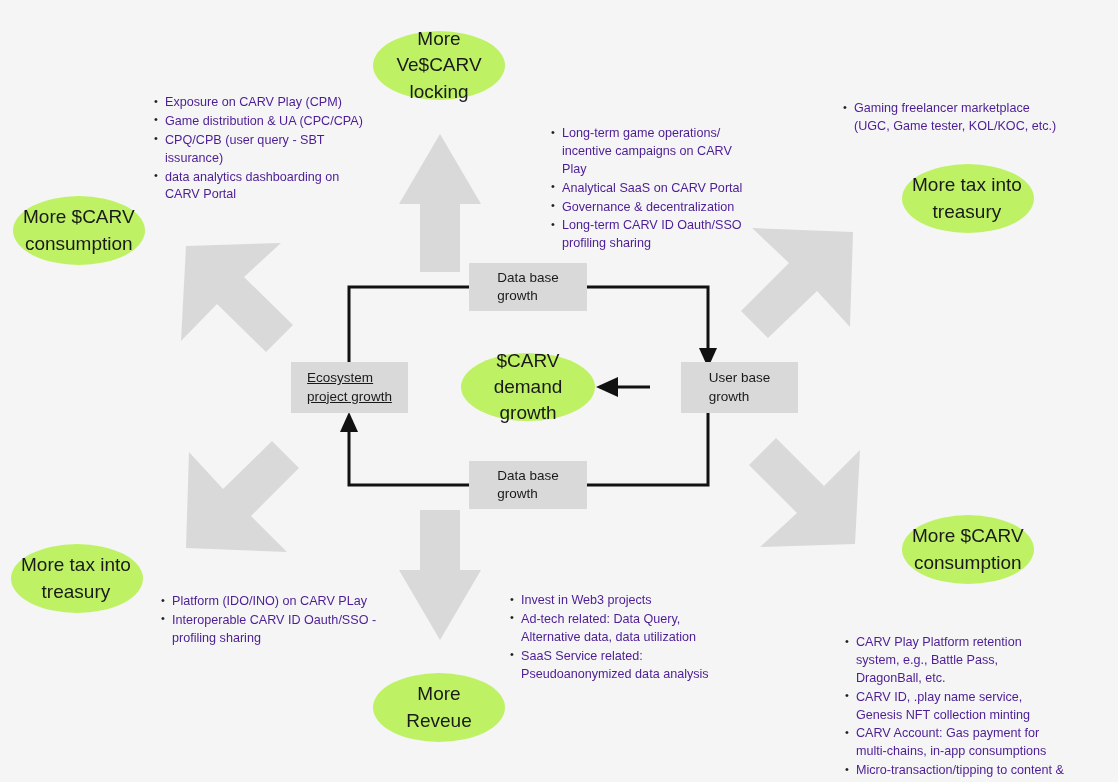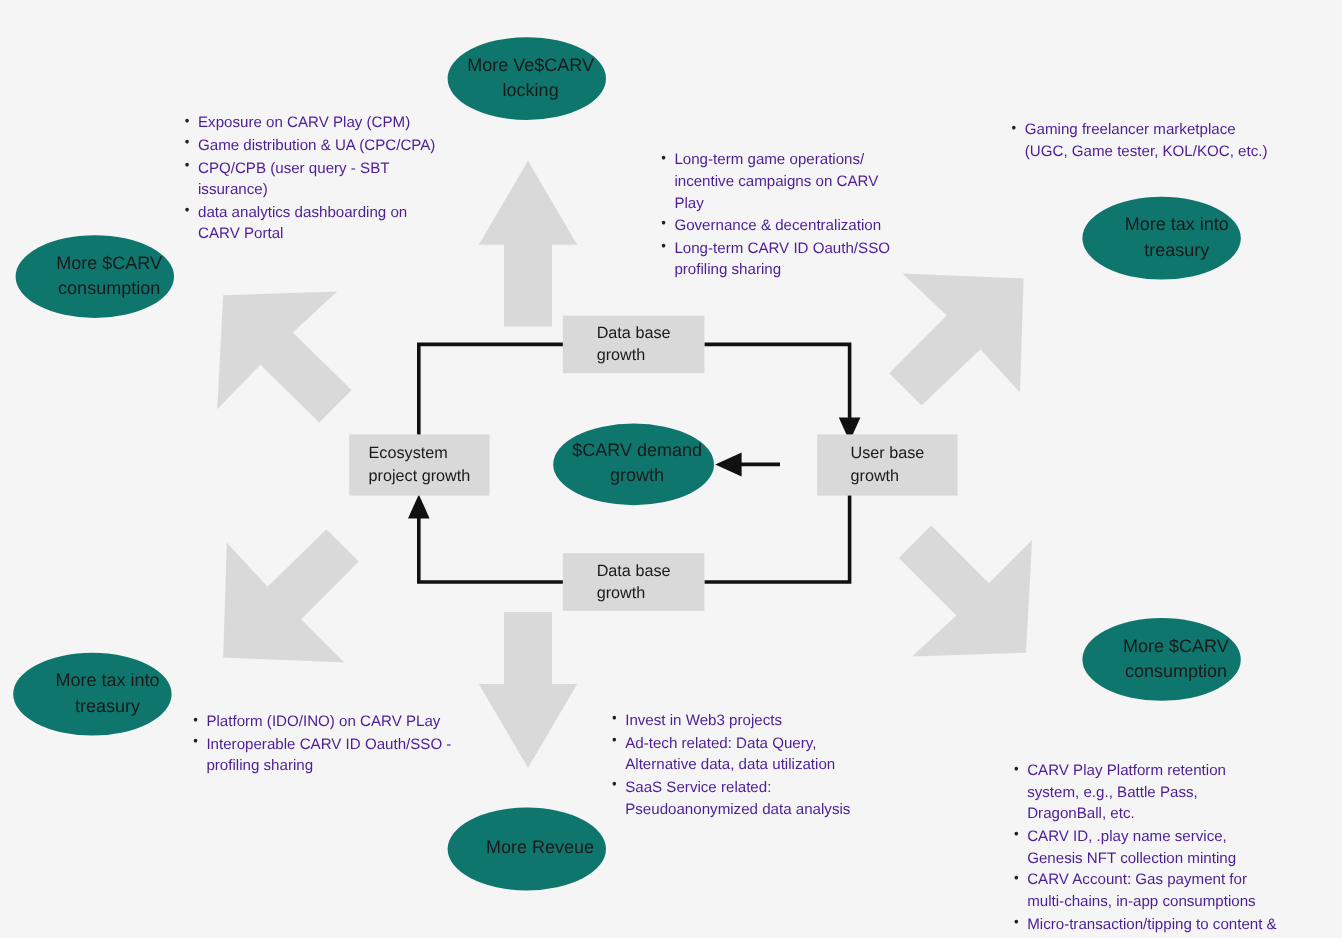--- a/index.html
+++ b/index.html
@@ -32,28 +32,28 @@
     align-items: center;
     justify-content: center;
     text-align: left;
     font-size: 13.5px;
     line-height: 1.35;
     box-sizing: border-box;
     padding: 4px 6px;
   }
   .node-ellipse {
     position: absolute;
-    background: #0f766e;
+    background: #bef264;
     color: #1a1a1a;
     border-radius: 50%;
     display: flex;
     align-items: center;
-    justify-content: flex-end;
+    justify-content: flex-start;
     text-align: center;
-    font-size: 15px;
+    font-size: 19px;
     line-height: 1.38;
     box-sizing: border-box;
     padding: 4px 10px;
   }
   
   .bullets {
     position: absolute;
     color: #4c1d95;
     font-size: 12.6px;
     line-height: 1.42;
@@ -113,21 +113,21 @@
     <span style="white-space:pre-line;">Data base
 growth</span>
   </div>
 
   <div class="node-box" style="left:469px; top:461px; width:118px; height:48px;">
     <span style="white-space:pre-line;">Data base
 growth</span>
   </div>
 
   <div class="node-box" style="left:291px; top:362px; width:117px; height:51px;">
-    <span style="white-space:pre-line;">Ecosystem
+    <span style="white-space:pre-line;text-decoration:underline;">Ecosystem
 project growth</span>
   </div>
 
   <div class="node-box" style="left:649px; top:362px; width:117px; height:51px;margin-left:32px;">
     <span style="white-space:pre-line;">User base
 growth</span>
   </div>
 
   <div class="node-ellipse" style="left:461px; top:353px; width:134px; height:68px;">
     <span style="white-space:pre-line;">$CARV demand
@@ -165,20 +165,21 @@
 
   <ul class="bullets" style="left:152px; top:94px; width:215px;">
     <li>Exposure on CARV Play (CPM)</li>
     <li>Game distribution &amp; UA (CPC/CPA)</li>
     <li>CPQ/CPB (user query - SBT issurance)</li>
     <li>data analytics dashboarding on CARV Portal</li>
   </ul>
 
   <ul class="bullets" style="left:549px; top:125px; width:210px;">
     <li>Long-term game operations/ incentive campaigns on CARV Play</li>
+    <li>Analytical SaaS on CARV Portal</li>
     <li>Governance &amp; decentralization</li>
     <li>Long-term CARV ID Oauth/SSO profiling sharing</li>
   </ul>
 
   <ul class="bullets" style="left:841px; top:100px; width:225px;">
     <li>Gaming freelancer marketplace (UGC, Game tester, KOL/KOC, etc.)</li>
   </ul>
 
   <ul class="bullets" style="left:159px; top:593px; width:225px;">
     <li>Platform (IDO/INO) on CARV PLay</li>

